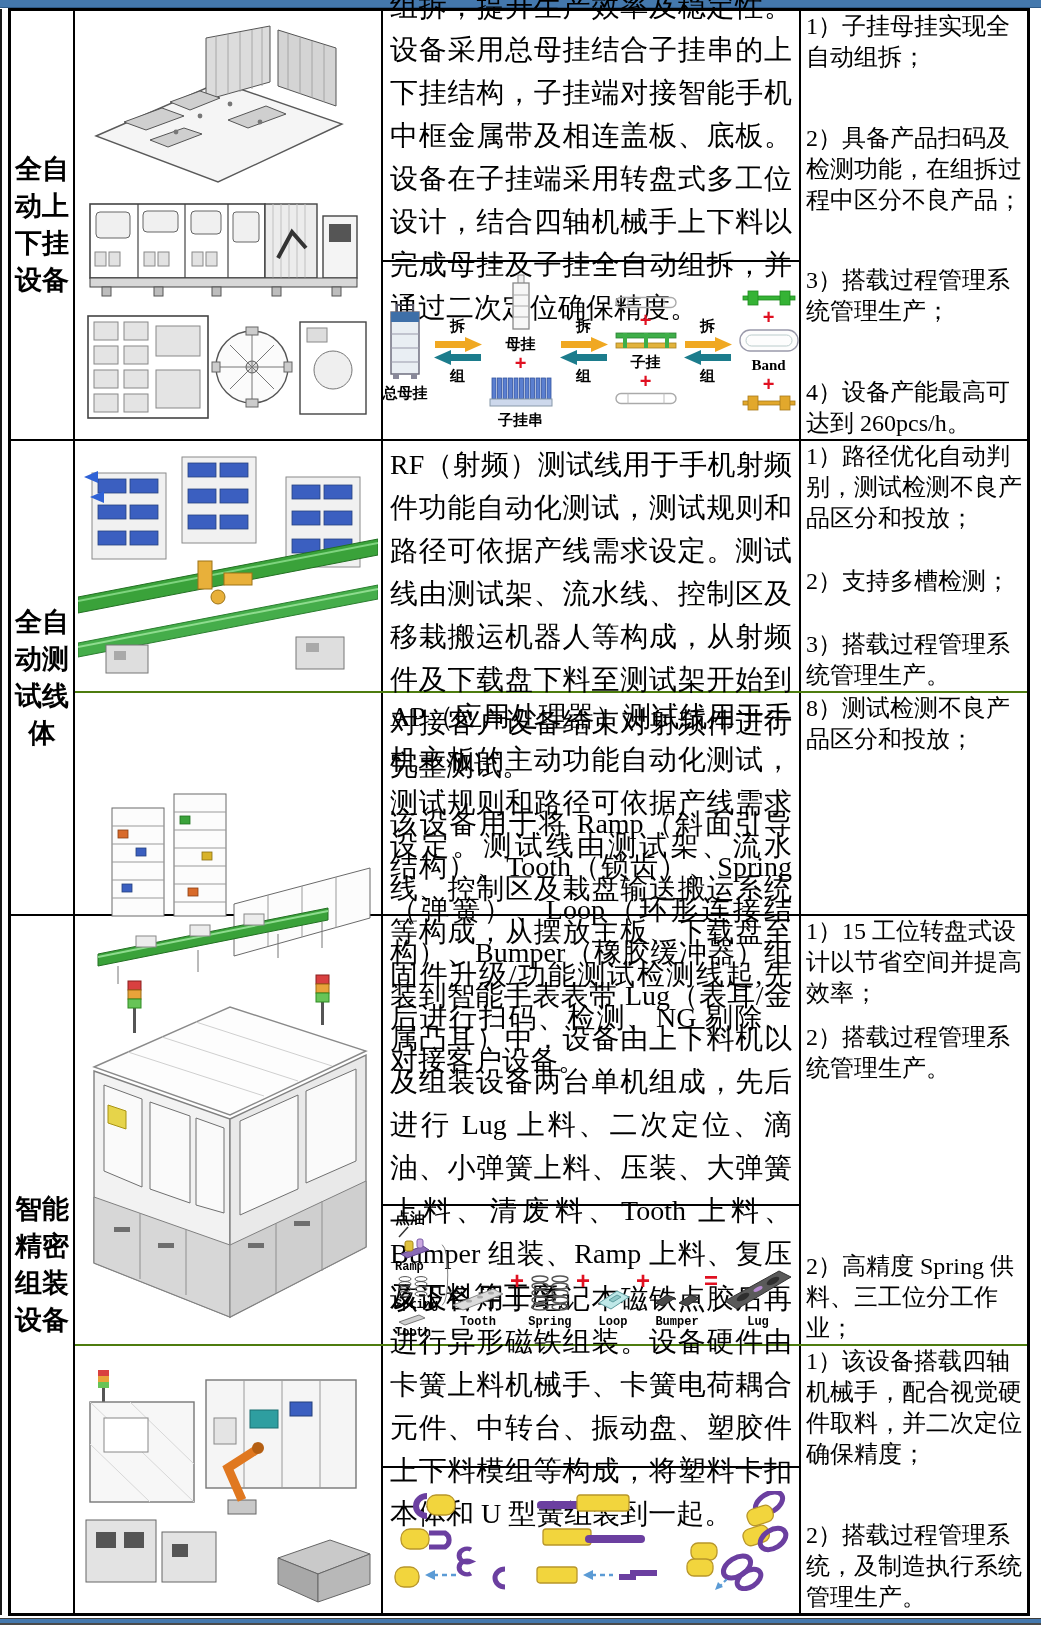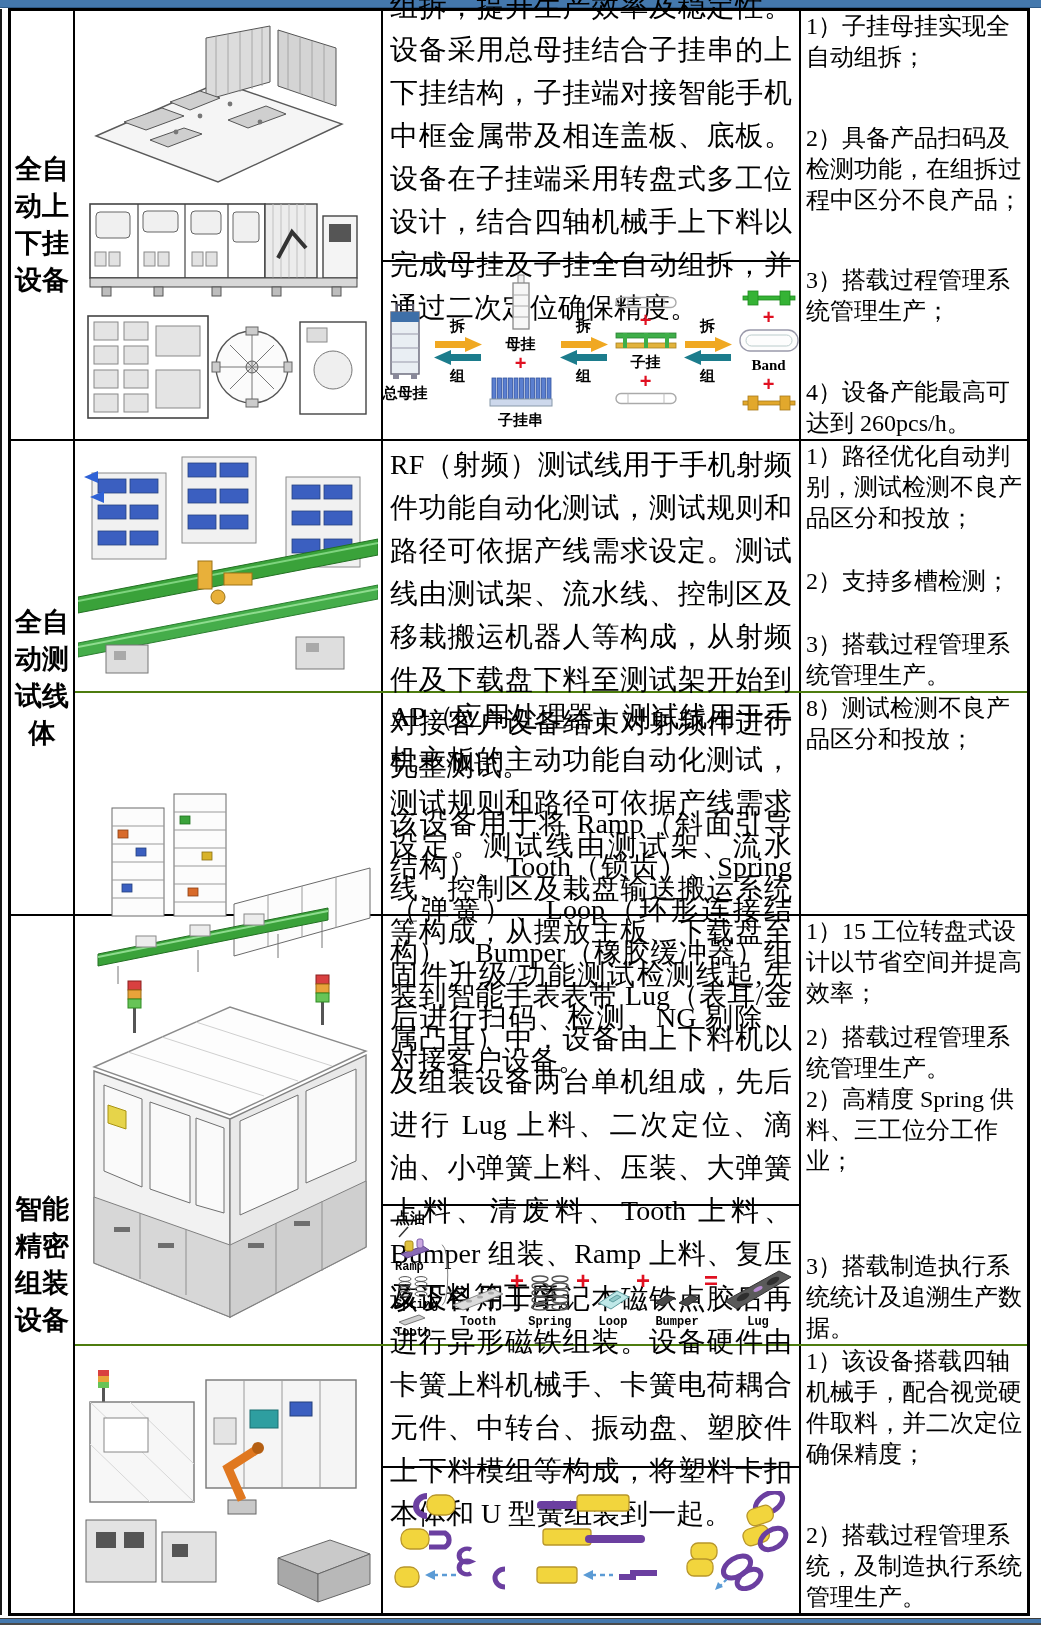--- a/index.html
+++ b/index.html
@@ -579,21 +579,20 @@
                   </svg>
                   <span class="f3a-label">Lug</span>
                 </div>
               </div>
             </div>
           </div>
         </div>
         <div class="feat-cell">
           <div class="feat">1）15 工位转盘式设计以节省空间并提高效率；</div>
           <div class="feat">2）高精度 Spring 供料、三工位分工作业；</div>
-          <div class="feat">3）搭载制造执行系统统计及追溯生产数据。</div>
         </div>
       </div>
       <div class="subrow">
         <div class="img-cell">
           <svg width="300" height="255" viewBox="0 0 300 255">
             <g>
               <rect x="24" y="36" width="3" height="14" fill="#555"></rect>
               <rect x="20" y="18" width="11" height="6" fill="#d94040"></rect>
                 <rect x="20" y="24" width="11" height="6" fill="#e8a33a"></rect>
                 <rect x="20" y="30" width="11" height="6" fill="#67c457"></rect>

